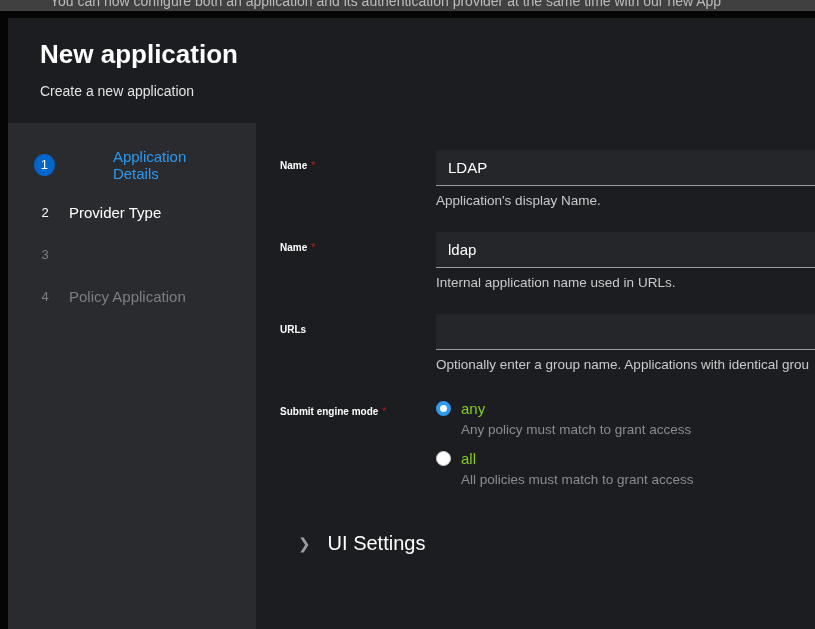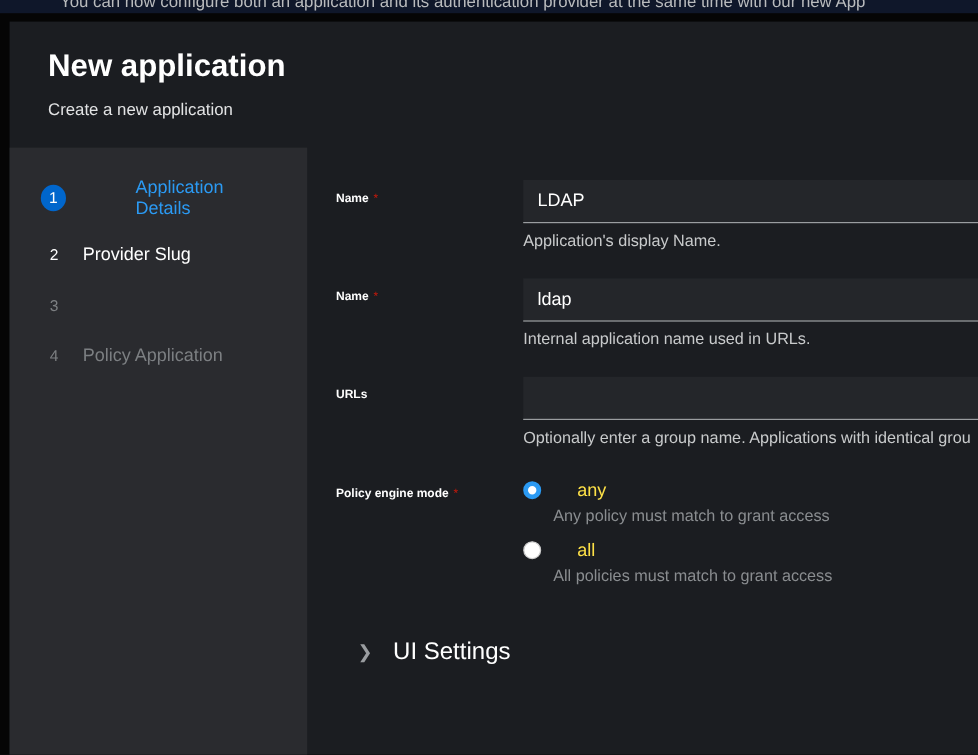--- a/index.html
+++ b/index.html
@@ -7,21 +7,21 @@
     width:815px; height:629px;
     background:#050505;
     overflow:hidden;
     position:relative;
     font-family:"Liberation Sans", sans-serif;
   }
 
   
   .banner {
     position:absolute; top:0; left:0; width:100%; height:11px;
-    overflow:hidden; background:#0f172a;
+    overflow:hidden; background:#404040;
   }
   .banner-text {
     display:block; margin:-7px 0 0 50px;
     font-size:14px; color:#b9bbbd; white-space:nowrap;
   }
 
   
   .modal {
     position:absolute; left:8px; top:18px;
     width:920px; height:611px;
@@ -77,21 +77,21 @@
   }
 
   
   .radio-group { padding-top:4px; }
   .radio-item { display:flex; align-items:center; gap:10px; cursor:pointer; }
   .radio-circle {
     width:15px; height:15px; border-radius:50%; box-sizing:border-box; flex-shrink:0;
   }
   .radio-circle.checked { background:#ffffff; border:4px solid #2b9af3; }
   .radio-circle.unchecked { background:#ffffff; border:1px solid #cccccc; }
-  .radio-label { font-size:15px; color:#fde047;margin-left:20px; }
+  .radio-label { font-size:15px; color:#84cc16; }
   .radio-help {
     margin:5px 0 13px 25px; font-size:13.5px; color:#8a8d90; white-space:nowrap;
   }
 
   
   .ui-settings {
     display:flex; align-items:center; gap:17px;
     padding-left:18px; margin-top:32px; cursor:pointer;
   }
   .chevron { color:#9a9da0; font-size:15px; line-height:1; }
@@ -113,21 +113,21 @@
 
   <div class="modal-body">
 
     <div class="wizard-nav">
       <div class="wizard-step active">
         <span class="step-number">1</span>
         <span class="step-label">Application Details</span>
       </div>
       <div class="wizard-step">
         <span class="step-number">2</span>
-        <span class="step-label">Provider Slug</span>
+        <span class="step-label">Provider Type</span>
       </div>
       <div class="wizard-step disabled">
         <span class="step-number">3</span>
       </div>
       <div class="wizard-step disabled">
         <span class="step-number">4</span>
         <span class="step-label">Policy Application</span>
       </div>
     </div>
 
@@ -151,21 +151,21 @@
 
       <div class="form-row">
         <div class="form-label"><span>URLs</span></div>
         <div class="form-control">
           <input class="text-input" type="text" value="" style="">
           <div class="field-help">Optionally enter a group name. Applications with identical grou</div>
         </div>
       </div>
 
       <div class="form-row">
-        <div class="form-label"><span>Policy engine mode</span><span class="required">*</span></div>
+        <div class="form-label"><span>Submit engine mode</span><span class="required">*</span></div>
         <div class="form-control radio-group">
           <div class="radio-item">
             <span class="radio-circle checked"></span>
             <span class="radio-label">any</span>
           </div>
           <div class="radio-help">Any policy must match to grant access</div>
           <div class="radio-item">
             <span class="radio-circle unchecked"></span>
             <span class="radio-label">all</span>
           </div>

